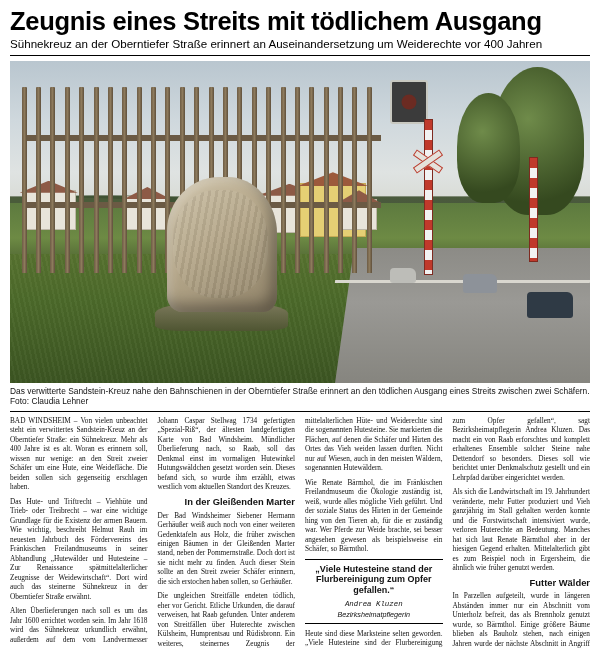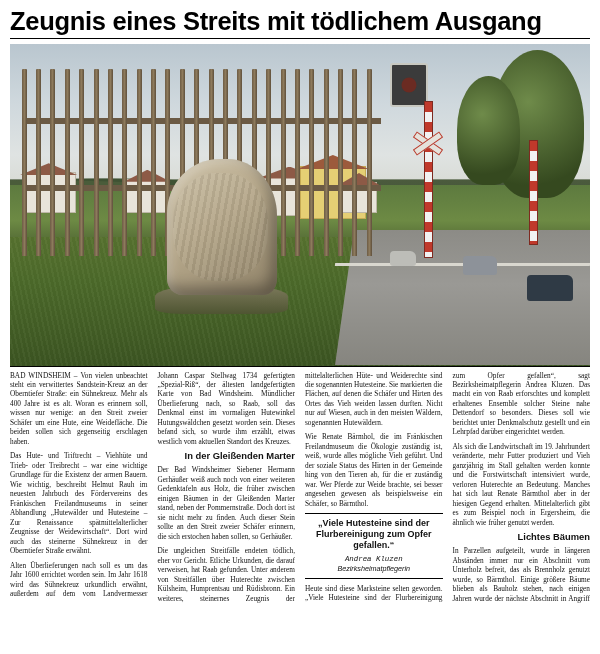--- a/index.html
+++ b/index.html
@@ -305,20 +305,21 @@
     font-style: italic;
     font-size: 7.2px;
   }
 </style>
 </head>
 <body>
 
 <div class="page">
 
   <h1 class="headline">Zeugnis eines Streits mit tödlichem Ausgang</h1>
+  <div class="subhead">Sühnekreuz an der Oberntiefer Straße erinnert an Auseinandersetzung um Weiderechte vor 400 Jahren</div>
   <div class="rule"></div>
 
   <div class="photo-wrap">
     <div class="photo">
       <div class="sky"></div>
       <div class="treeline"></div>
       <div class="field"></div>
 
       <div class="house house-a">
           <div class="roof"></div>
@@ -385,40 +386,41 @@
       </div>
       <div class="crossing-post cp1"></div>
       <div class="andreas">
           <span></span>
           <span></span>
         </div>
       <div class="crossing-post cp2"></div>
     </div>
   </div>
 
+  <div class="caption">Das verwitterte Sandstein-Kreuz nahe den Bahnschienen in der Oberntiefer Straße erinnert an den tödlichen Ausgang eines Streits zwischen zwei Schäfern. Foto: Claudia Lehner</div>
   <div class="caption-rule"></div>
 
   <div class="columns">
     <p class="lead">BAD WINDSHEIM – Von vielen unbeachtet steht ein verwittertes Sandstein-Kreuz an der Oberntiefer Straße: ein Sühnekreuz. Mehr als 400 Jahre ist es alt. Woran es erinnern soll, wissen nur wenige: an den Streit zweier Schäfer um eine Hute, eine Weidefläche. Die beiden sollen sich gegenseitig erschlagen haben.</p>
     <p>Das Hute- und Triftrecht – Viehhüte und Trieb- oder Treibrecht – war eine wichtige Grundlage für die Existenz der armen Bauern. Wie wichtig, beschreibt Helmut Rauh im neuesten Jahrbuch des Fördervereins des Fränkischen Freilandmuseums in seiner Abhandlung „Hutewälder und Hutesteine – Zur Renaissance spätmittelalterlicher Zeugnisse der Weidewirtschaft“. Dort wird auch das steinerne Sühnekreuz in der Oberntiefer Straße erwähnt.</p>
     <p>Alten Überlieferungen nach soll es um das Jahr 1600 errichtet worden sein. Im Jahr 1618 wird das Sühnekreuz urkundlich erwähnt, außerdem auf dem vom Landvermesser Johann Caspar Stellwag 1734 gefertigten „Spezial-Riß“, der ältesten landgefertigten Karte von Bad Windsheim. Mündlicher Überlieferung nach, so Raab, soll das Denkmal einst im vormaligen Hutewinkel Hutungswäldchen gesetzt worden sein. Dieses befand sich, so wurde ihm erzählt, etwas westlich vom aktuellen Standort des Kreuzes.</p>
 
     <div class="subhead-inline">In der Gleißenden Marter</div>
     <p>Der Bad Windsheimer Siebener Hermann Gerhäußer weiß auch noch von einer weiteren Gedenktafeln aus Holz, die früher zwischen einigen Bäumen in der Gleißenden Marter stand, neben der Pommernstraße. Doch dort ist sie nicht mehr zu finden. Auch dieser Stein sollte an den Streit zweier Schäfer erinnern, die sich erstochen haben sollen, so Gerhäußer.</p>
     <p>Die ungleichen Streitfälle endeten tödlich, eher vor Gericht. Etliche Urkunden, die darauf verweisen, hat Raab gefunden. Unter anderem von Streitfällen über Huterechte zwischen Külsheim, Humprentsau und Rüdisbronn. Ein weiteres, steinernes Zeugnis der mittelalterlichen Hüte- und Weiderechte sind die sogenannten Hutesteine. Sie markierten die Flächen, auf denen die Schäfer und Hirten des Ortes das Vieh weiden lassen durften. Nicht nur auf Wiesen, auch in den meisten Wäldern, sogenannten Hutewäldern.</p>
 
     <p>Wie Renate Bärmhol, die im Fränkischen Freilandmuseum die Ökologie zuständig ist, weiß, wurde alles mögliche Vieh geführt. Und der soziale Status des Hirten in der Gemeinde hing von den Tieren ab, für die er zuständig war. Wer Pferde zur Weide brachte, sei besser angesehen gewesen als beispielsweise ein Schäfer, so Bärmthol.</p>
 
     <div class="pullquote">
-      <div class="pq-text">„Viele Hutesteine sind der Flurbereinigung zum Opfer gefallen.“</div>
+      <div class="pq-text">„Viele Hutesteine stand der Flurbereinigung zum Opfer gefallen.“</div>
       <div class="pq-name">Andrea Kluzen</div>
       <div class="pq-role">Bezirksheimatpflegerin</div>
     </div>
 
     <p>Heute sind diese Marksteine selten geworden. „Viele Hutesteine sind der Flurbereinigung zum Opfer gefallen“, sagt Bezirksheimatpflegerin Andrea Kluzen. Das macht ein von Raab erforschtes und komplett erhaltenes Ensemble solcher Steine nahe Dettendorf so besonders. Dieses soll wie berichtet unter Denkmalschutz gestellt und ein Lehrpfad darüber eingerichtet werden.</p>
     <p>Als sich die Landwirtschaft im 19. Jahrhundert veränderte, mehr Futter produziert und Vieh ganzjährig im Stall gehalten werden konnte und die Forstwirtschaft intensiviert wurde, verloren Huterechte an Bedeutung. Manches hat sich laut Renate Bärmthol aber in der hiesigen Gegend erhalten. Mittelalterlich gibt es zum Beispiel noch in Ergersheim, die ähnlich wie früher genutzt werden.</p>
 
-    <div class="subhead-inline">Lichtes Bäumen</div>
+    <div class="subhead-inline">Futter Wälder</div>
     <p>In Parzellen aufgeteilt, wurde in längeren Abständen immer nur ein Abschnitt vom Unterholz befreit, das als Brennholz genutzt wurde, so Bärmthol. Einige größere Bäume blieben als Bauholz stehen, nach einigen Jahren wurde der nächste Abschnitt in Angriff genommen. So entstanden lichte, parkähnliche Wälder. Vieh durften getrieben werden. Lichter als die meisten heutigen Wälder waren diese damals, bewusst wurden fruchtbringende Bäume, wie Apfel- oder Wildbirnenbäume sowie Eichen stehen gelassen.</p>
 
   </div>
 
 </div>
 
 </body></html>

